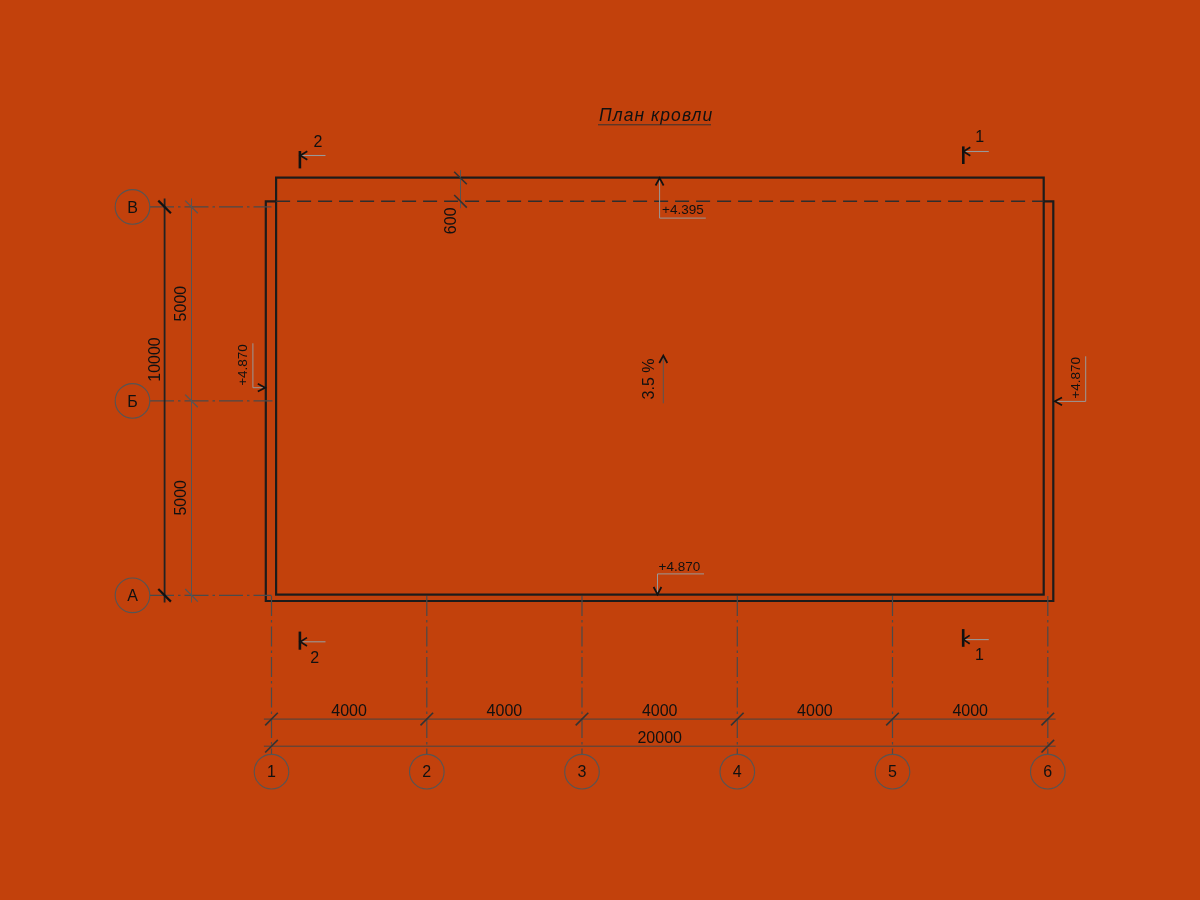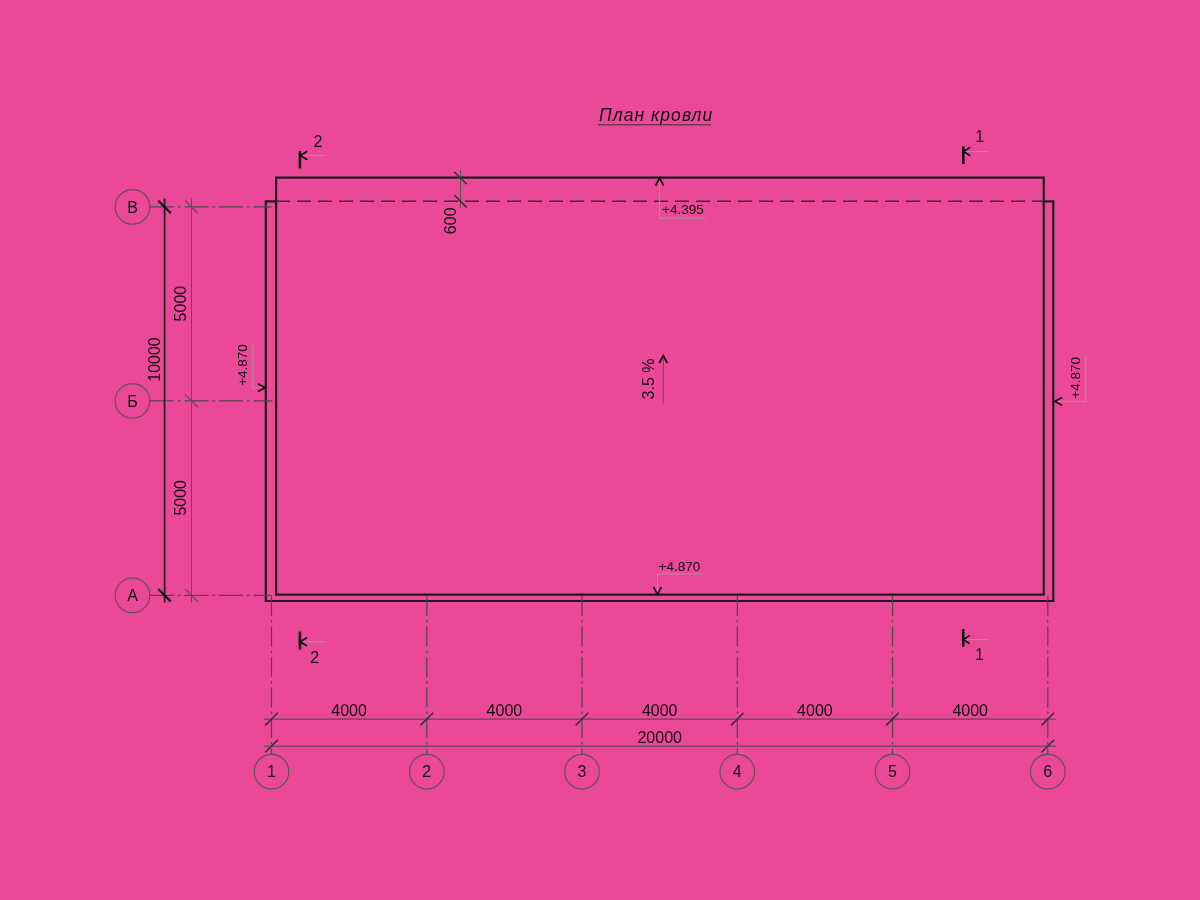--- a/index.html
+++ b/index.html
@@ -1,16 +1,16 @@
 <!DOCTYPE html>
 <html><head>
 <meta charset="utf-8">
 <style>
   html,body{margin:0;padding:0;background:#ffffff;}
-  .page{width:1200px;height:900px;position:relative;background:#ec4899;font-family:"Liberation Sans", sans-serif;}
+  .page{width:1200px;height:900px;position:relative;background:#c2410c;font-family:"Liberation Sans", sans-serif;}
   svg{position:absolute;left:0;top:0;}
   text{font-family:"Liberation Sans", sans-serif;fill:#111;}
 </style>
 </head>
 <body>
 <div class="page">
 <svg width="1200" height="900" viewBox="0 0 1200 900">
 
 <g>
 <text x="599" y="121" font-size="17.5" font-style="italic" letter-spacing="1.05">План кровли</text>

